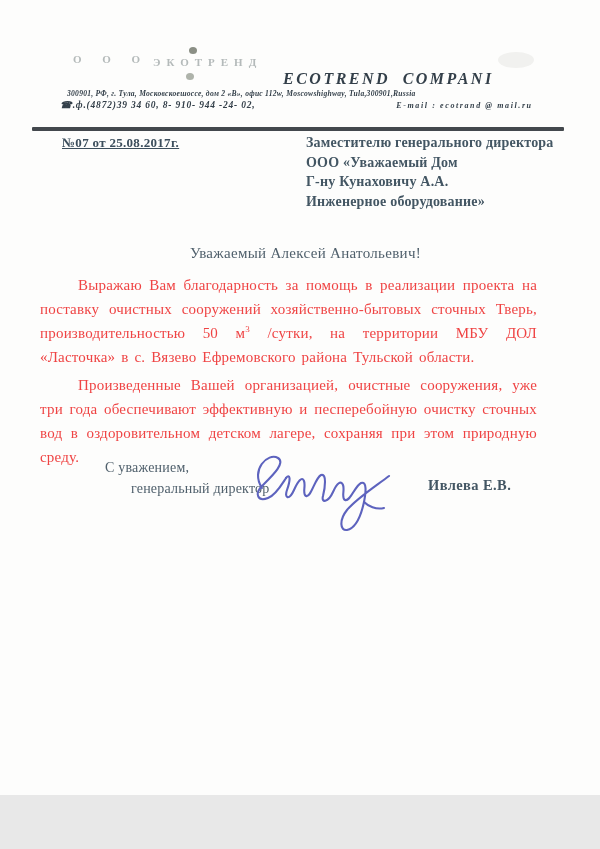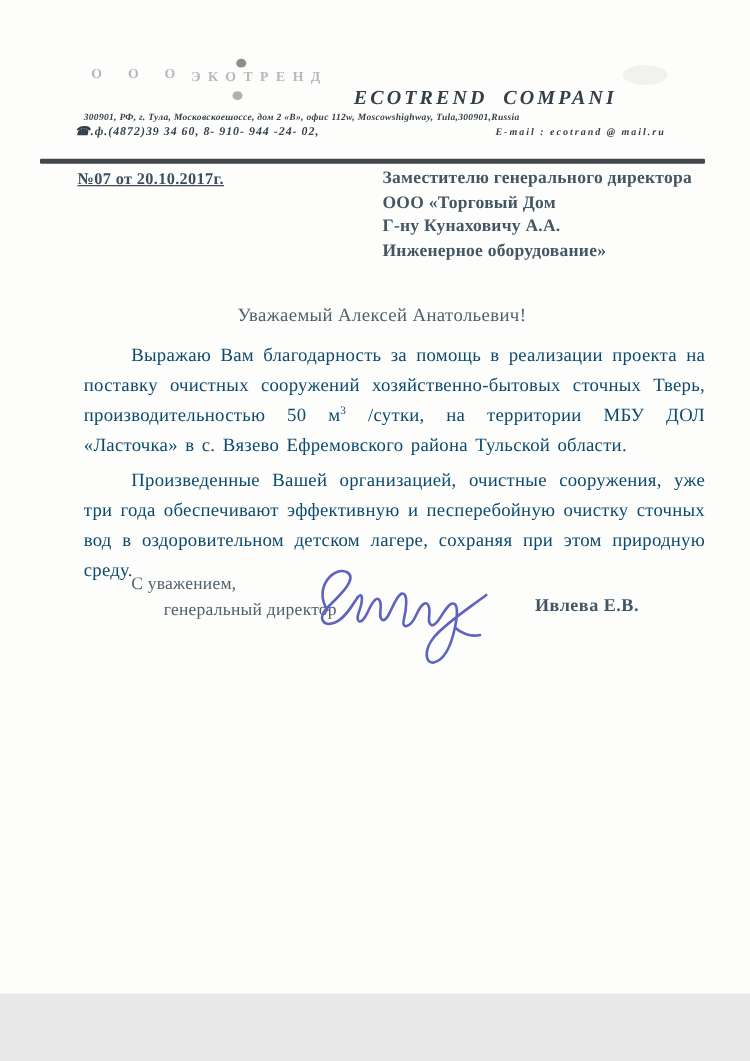--- a/index.html
+++ b/index.html
@@ -68,22 +68,22 @@
     position:absolute;top:133px;left:306px;width:262px;
     font-size:14px;font-weight:bold;color:#435663;
     line-height:19.6px;letter-spacing:.2px;
   }
   
   .salutation{
     position:absolute;top:245px;left:57px;width:497px;
     font-size:15px;text-align:center;color:#50606c;letter-spacing:.3px;
   }
   .body-text{
-    position:absolute;left:67px;width:497px;
-    font-size:15px;color:#0c4a6e;letter-spacing:.2px;
+    position:absolute;left:40px;width:497px;
+    font-size:15px;color:#ef4444;letter-spacing:.2px;
   }
   .body-text p{
     margin:0;text-align:justify;text-indent:38px;line-height:24px;
     word-spacing:2px;
   }
   .body-text p + p{margin-top:4px;}
   .para sup{font-size:9px;line-height:0;}
   #paragraphs{top:273px;}
   
   .regards{
@@ -119,25 +119,25 @@
   <div class="emblem-top"></div>
   <div class="emblem-bottom"></div>
 
   <div class="company-name">ECOTREND COMPANI</div>
   <div class="address-line">300901, РФ, г. Тула, Московскоешоссе, дом 2 «В», офис 112w, Moscowshighway, Tula,300901,Russia</div>
   <div class="phone-line1">☎.ф.(4872)39 34 60, 8- 910- 944 -24- 02,</div>
   <div class="email-right">E-mail : ecotrand @ mail.ru</div>
 
   <div class="header-rule"></div>
 
-  <div class="ref-number">№07 от 20.10.2017г.</div>
+  <div class="ref-number">№07 от 25.08.2017г.</div>
 
   <div class="recipient">
     <div>Заместителю генерального директора</div>
-    <div>ООО «Торговый Дом</div>
+    <div>ООО «Уважаемый Дом</div>
     <div>Г-ну Кунаховичу А.А.</div>
     <div>Инженерное оборудование»</div>
   </div>
 
   <div class="salutation">Уважаемый Алексей Анатольевич!</div>
 
   <div class="body-text" id="paragraphs">
     <p class="para"><span>Выражаю Вам благодарность за помощь в реализации проекта на поставку очистных сооружений хозяйственно-бытовых сточных Тверь, производительностью 50 м</span><sup>3</sup><span> /сутки, на территории МБУ ДОЛ «Ласточка» в с. Вязево Ефремовского района Тульской области.</span></p>
     <p class="para">Произведенные Вашей организацией, очистные сооружения, уже три года обеспечивают эффективную и песперебойную очистку сточных вод в оздоровительном детском лагере, сохраняя при этом природную среду.</p>
   </div>

